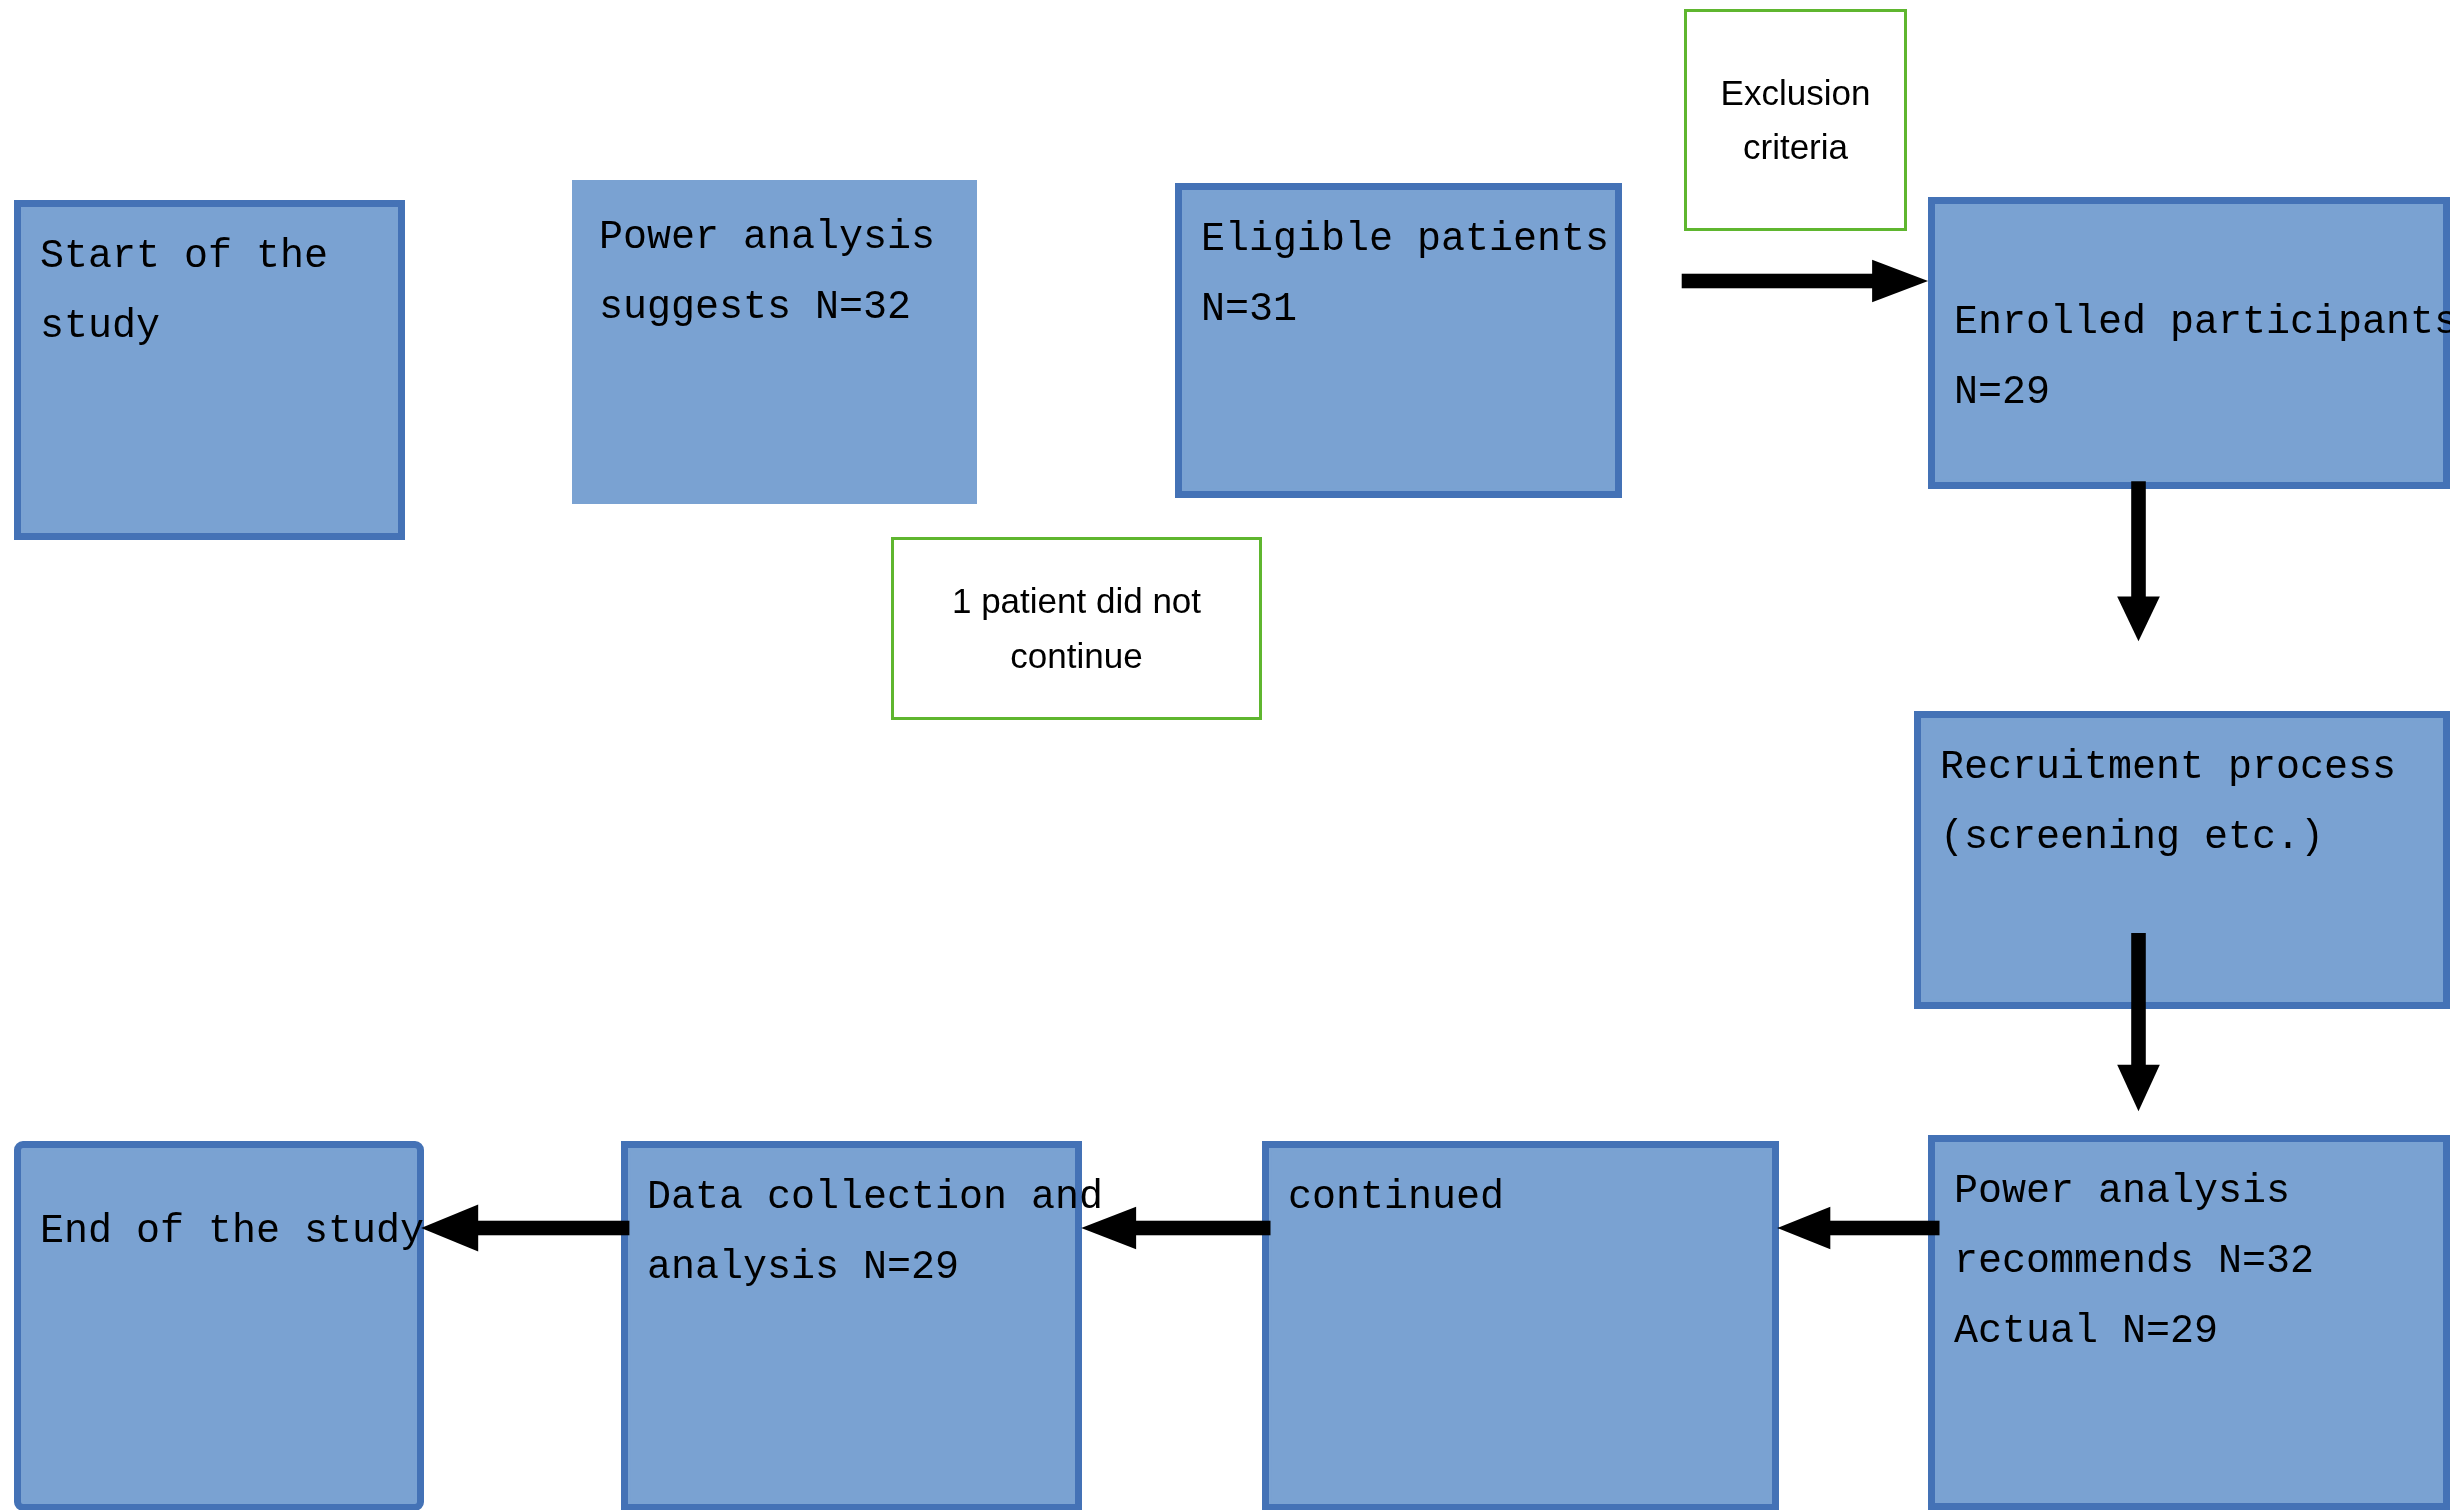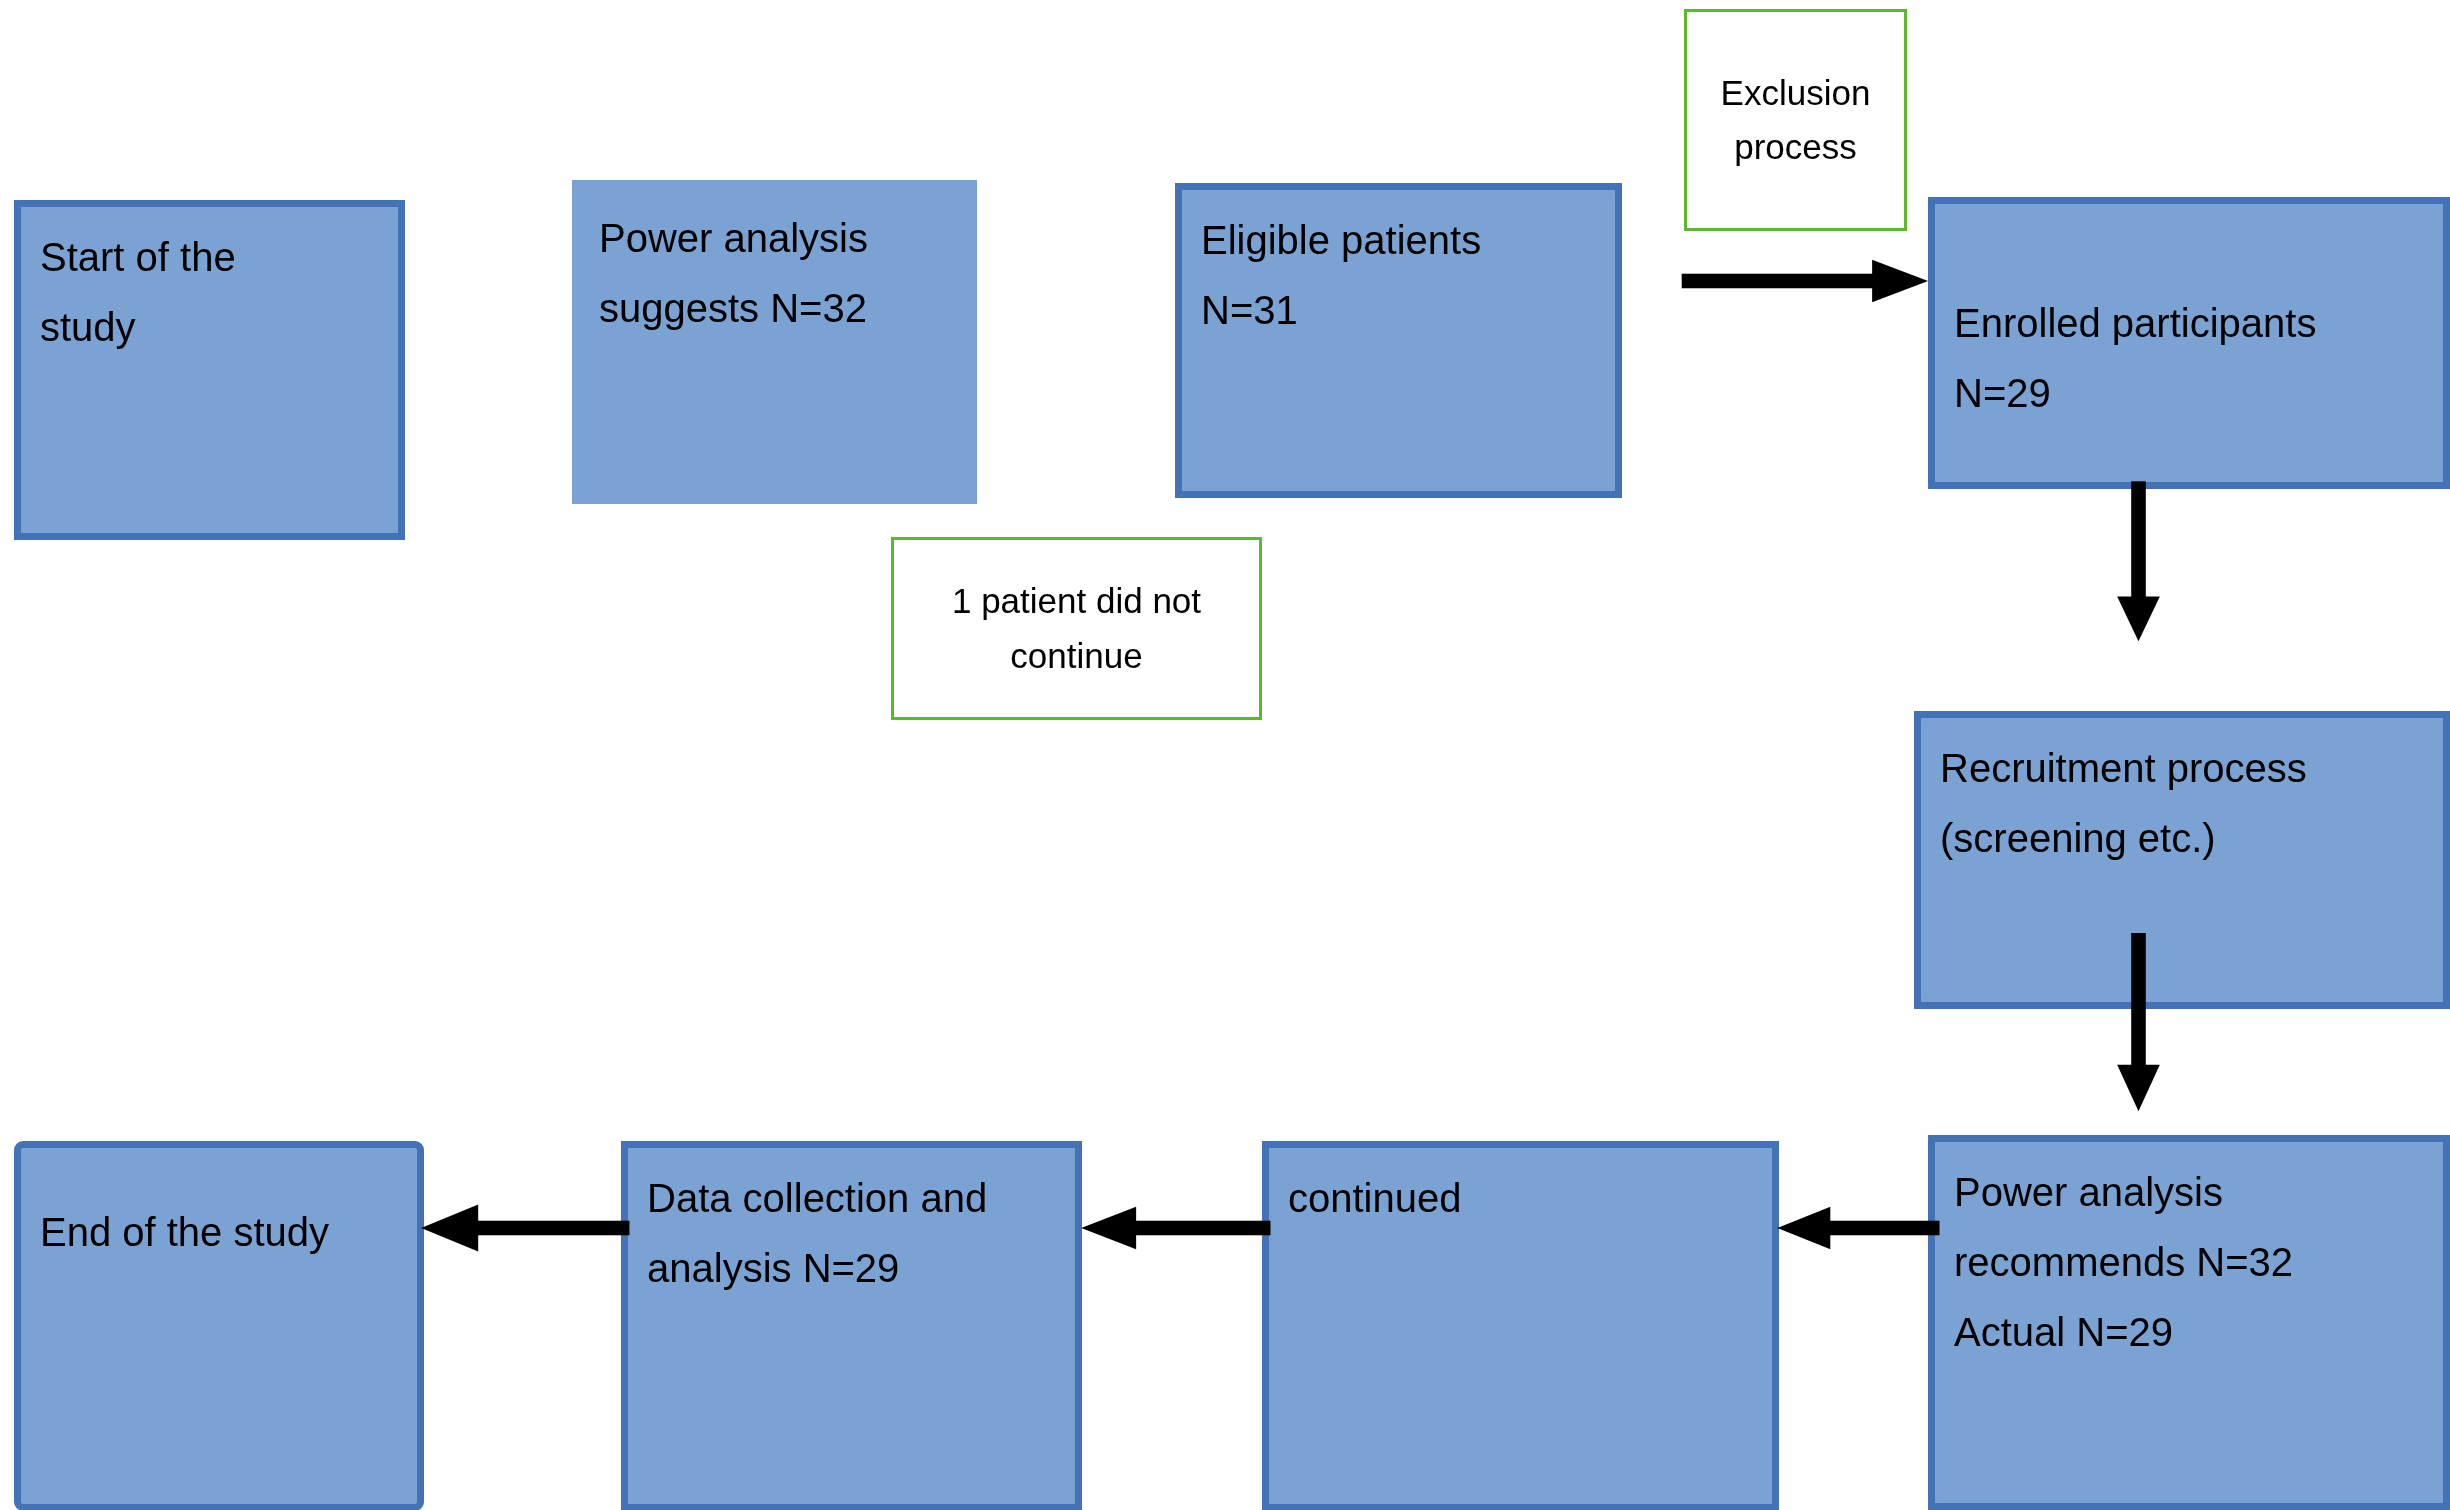--- a/index.html
+++ b/index.html
@@ -26,21 +26,21 @@
   .box-blue {
     position: absolute;
     box-sizing: border-box;
     background: #7AA2D2;
     border: 7.9px solid #4472B6;
     box-shadow: inset 0 0 0 2.8px #7AA2D2;
     padding: 14.6px 19px;
     color: #000000;
     font-size: 40px;
     line-height: 1.75;
-    font-family: Liberation Sans, sans-serif;
+    font-family: Liberation Mono, monospace;
     z-index: 5;
   }
   
   .box-blue.flat {
     border: none;
     box-shadow: none;
     padding: 22.5px 27px;
   }
 
   
@@ -71,21 +71,21 @@
   .txt-line { display: block; white-space: nowrap; }
 </style>
 </head>
 <body>
 
 <div id="stage">
 
   <div class="box-green" style="left:1684px; top:9px; width:223px; height:222px;">
     <span class="gtext">
       <span class="txt-line">Exclusion</span>
-      <span class="txt-line">process</span>
+      <span class="txt-line">criteria</span>
     </span>
   </div>
 
 
   <div class="box-green" style="left:891px; top:537px; width:371px; height:183px;">
     <span class="gtext">
       <span class="txt-line">1 patient did not</span>
       <span class="txt-line">continue</span>
     </span>
   </div>

